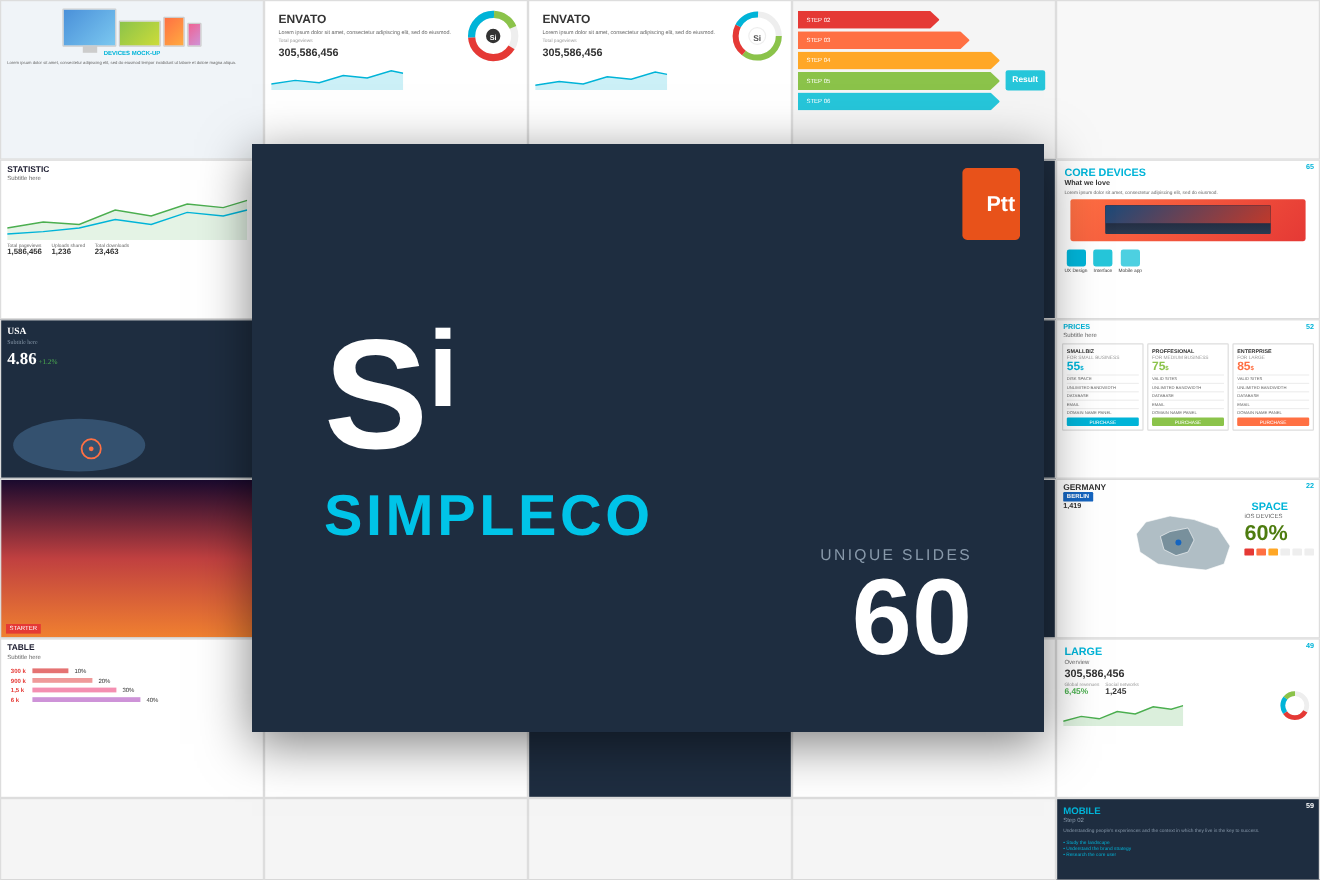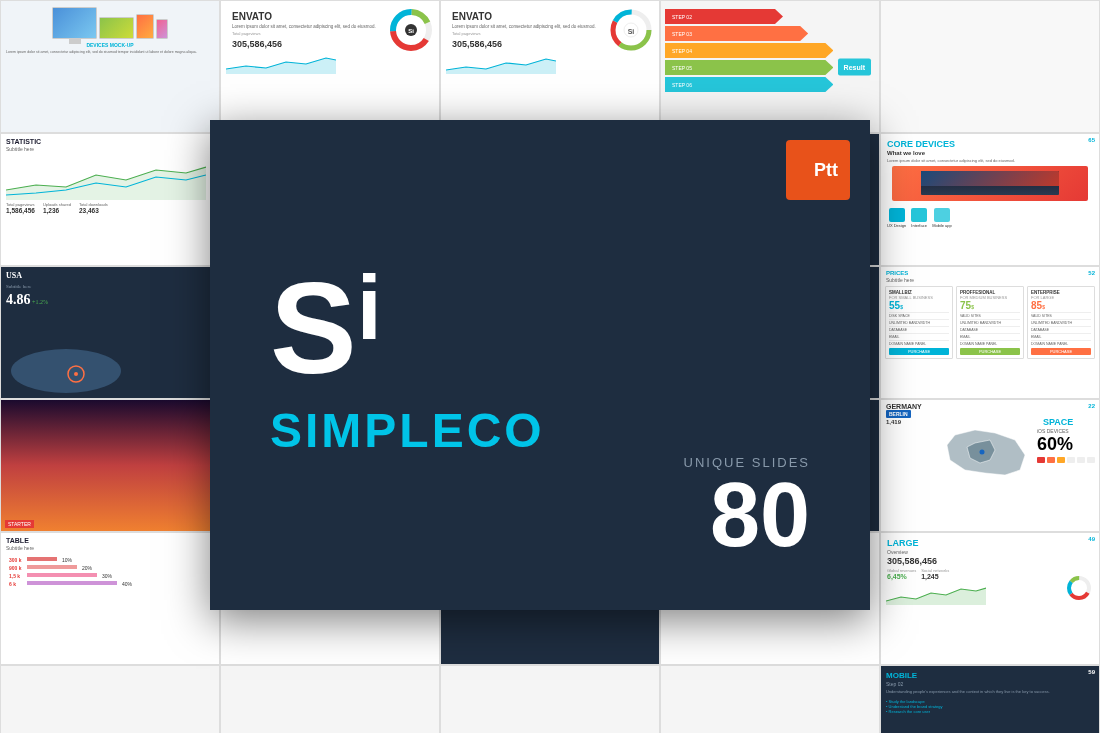--- a/index.html
+++ b/index.html
@@ -53,21 +53,21 @@
       align-items: flex-start;
       justify-content: center;
       padding: 50px 60px;
       box-shadow: 0 10px 40px rgba(0,0,0,0.5);
     }
 
     .ptt-badge {
       position: absolute;
       top: 20px;
       right: 20px;
-      width: 64px;
+      width: 48px;
       height: 60px;
       background: #e8521a;
       display: flex;
       align-items: center;
       justify-content: center;
       color: white;
       font-size: 18px;
       font-weight: bold;
       border-radius: 4px;
       padding-left: 16px;
@@ -288,21 +288,21 @@
     
     .europe-title {
       font-size: 9px;
       font-weight: bold;
       color: #00b4d8;
       padding: 5px 6px 1px;
     }
     .europe-pct {
       font-size: 18px;
       font-weight: bold;
-      color: #000000;
+      color: #4d7c0f;
     }
 
     
     .table-slide .table-row-item {
       display: flex;
       gap: 3px;
       padding: 1px 4px;
       font-size: 5px;
     }
     .table-val {
@@ -763,15 +763,15 @@
 
   <div class="main-logo">
     <span>S</span><span class="i-char">i</span>
   </div>
 
   <div class="main-title">SIMPLECO</div>
 
 
   <div class="unique-slides">
     <div class="unique-slides-label">UNIQUE SLIDES</div>
-    <div class="unique-slides-num">80</div>
+    <div class="unique-slides-num">60</div>
   </div>
 </div>
 
 </body></html>

